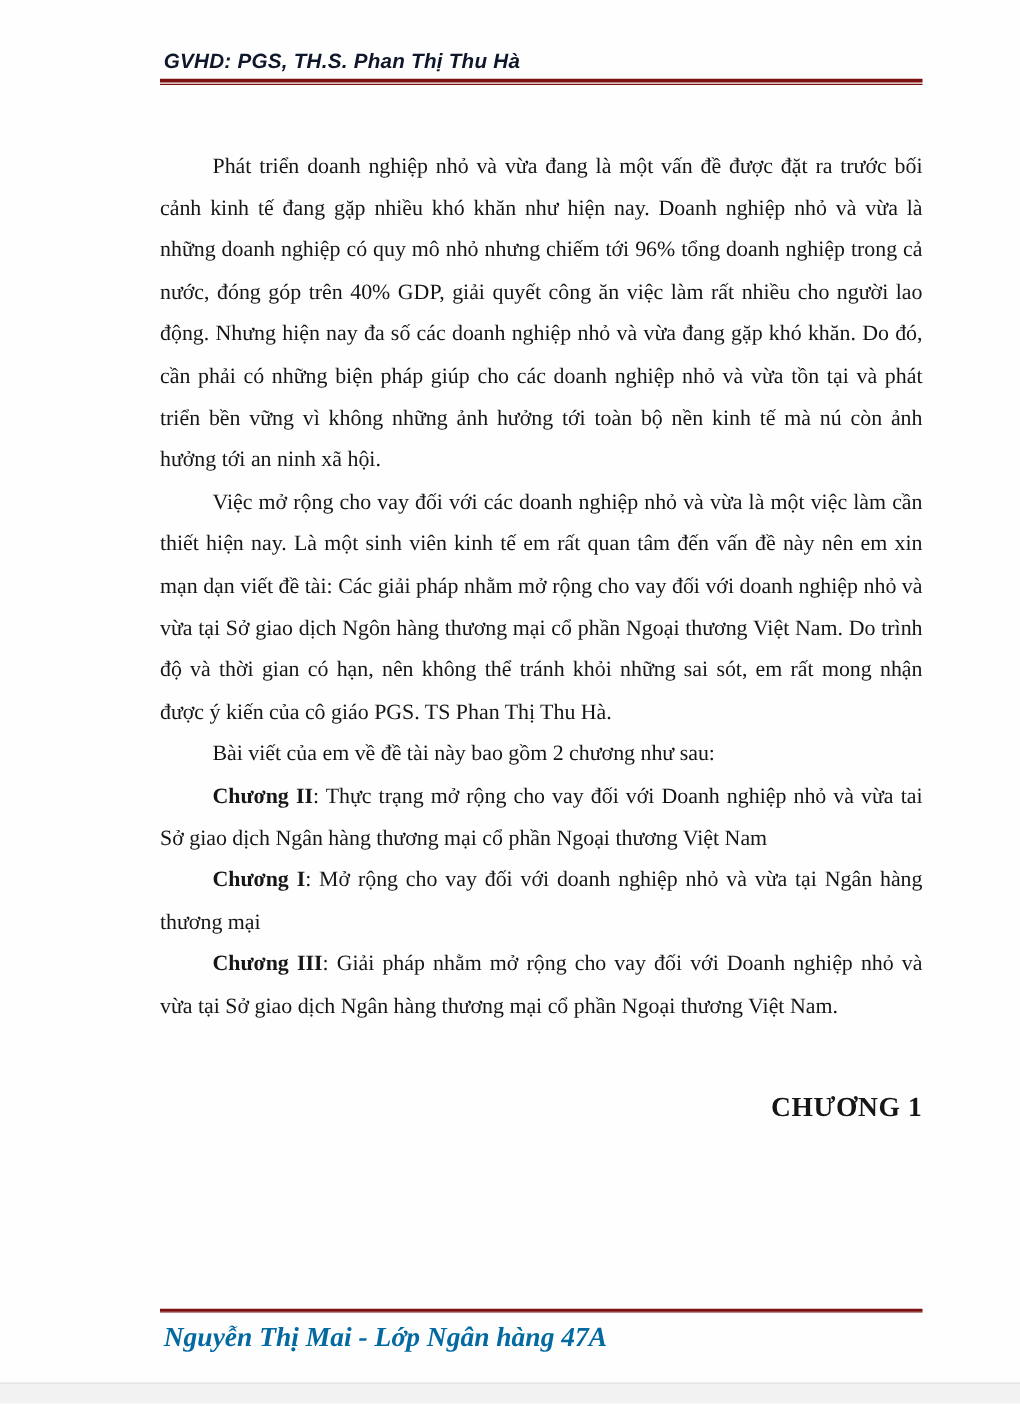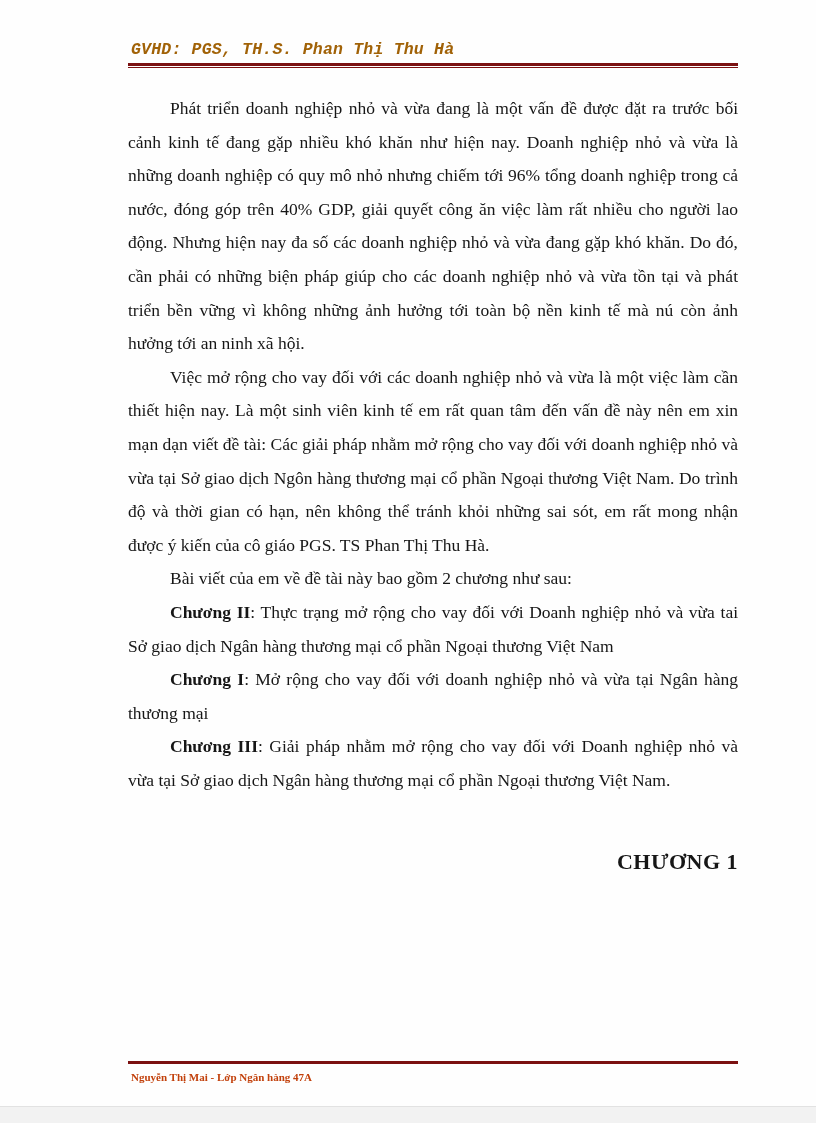--- a/index.html
+++ b/index.html
@@ -25,43 +25,43 @@
     position: absolute;
     left: 128px;
     top: 40px;
     width: 610px;
   }
   
   .header {
     position: relative;
   }
   .header-text {
-    font-family: Liberation Mono, monospace;
+    font-family: Liberation Sans, sans-serif;
     font-weight: bold;
     font-style: italic;
     font-size: 16.5px;
-    color: #a16207;
+    color: #0f172a;
     letter-spacing: 0.2px;
     padding-left: 3px;
     padding-bottom: 4px;
   }
   .header-rule-thick {
     height: 2.5px;
     background: #7b1111;
     width: 100%;
   }
   .header-rule-thin {
     height: 1px;
     background: #7b1111;
     width: 100%;
     margin-top: 1.5px;
   }
   
   .content {
-    margin-top: 24px;
+    margin-top: 48px;
     font-size: 17.5px;
     line-height: 1.92;
     text-align: justify;
     text-justify: inter-word;
     color: #161616;
     font-family: Liberation Serif, serif;
   }
   .para {
     margin: 0 0 0 0;
     text-indent: 42px;
@@ -92,22 +92,23 @@
     width: 100%;
   }
   .footer-rule-thin {
     height: 1px;
     background: #7b1111;
     width: 100%;
     margin-bottom: 2px;
   }
   .footer-text {
     font-weight: bold;
-    font-size: 11px;
-    color: #c2410c;
+    font-style: italic;
+    font-size: 22px;
+    color: #0369a1;
     padding-top: 5px;
     padding-left: 3px;
   }
   .bottom-edge {
     position: absolute;
     left: 0;
     bottom: 0;
     width: 816px;
     height: 16px;
     background: #f2f2f2;

